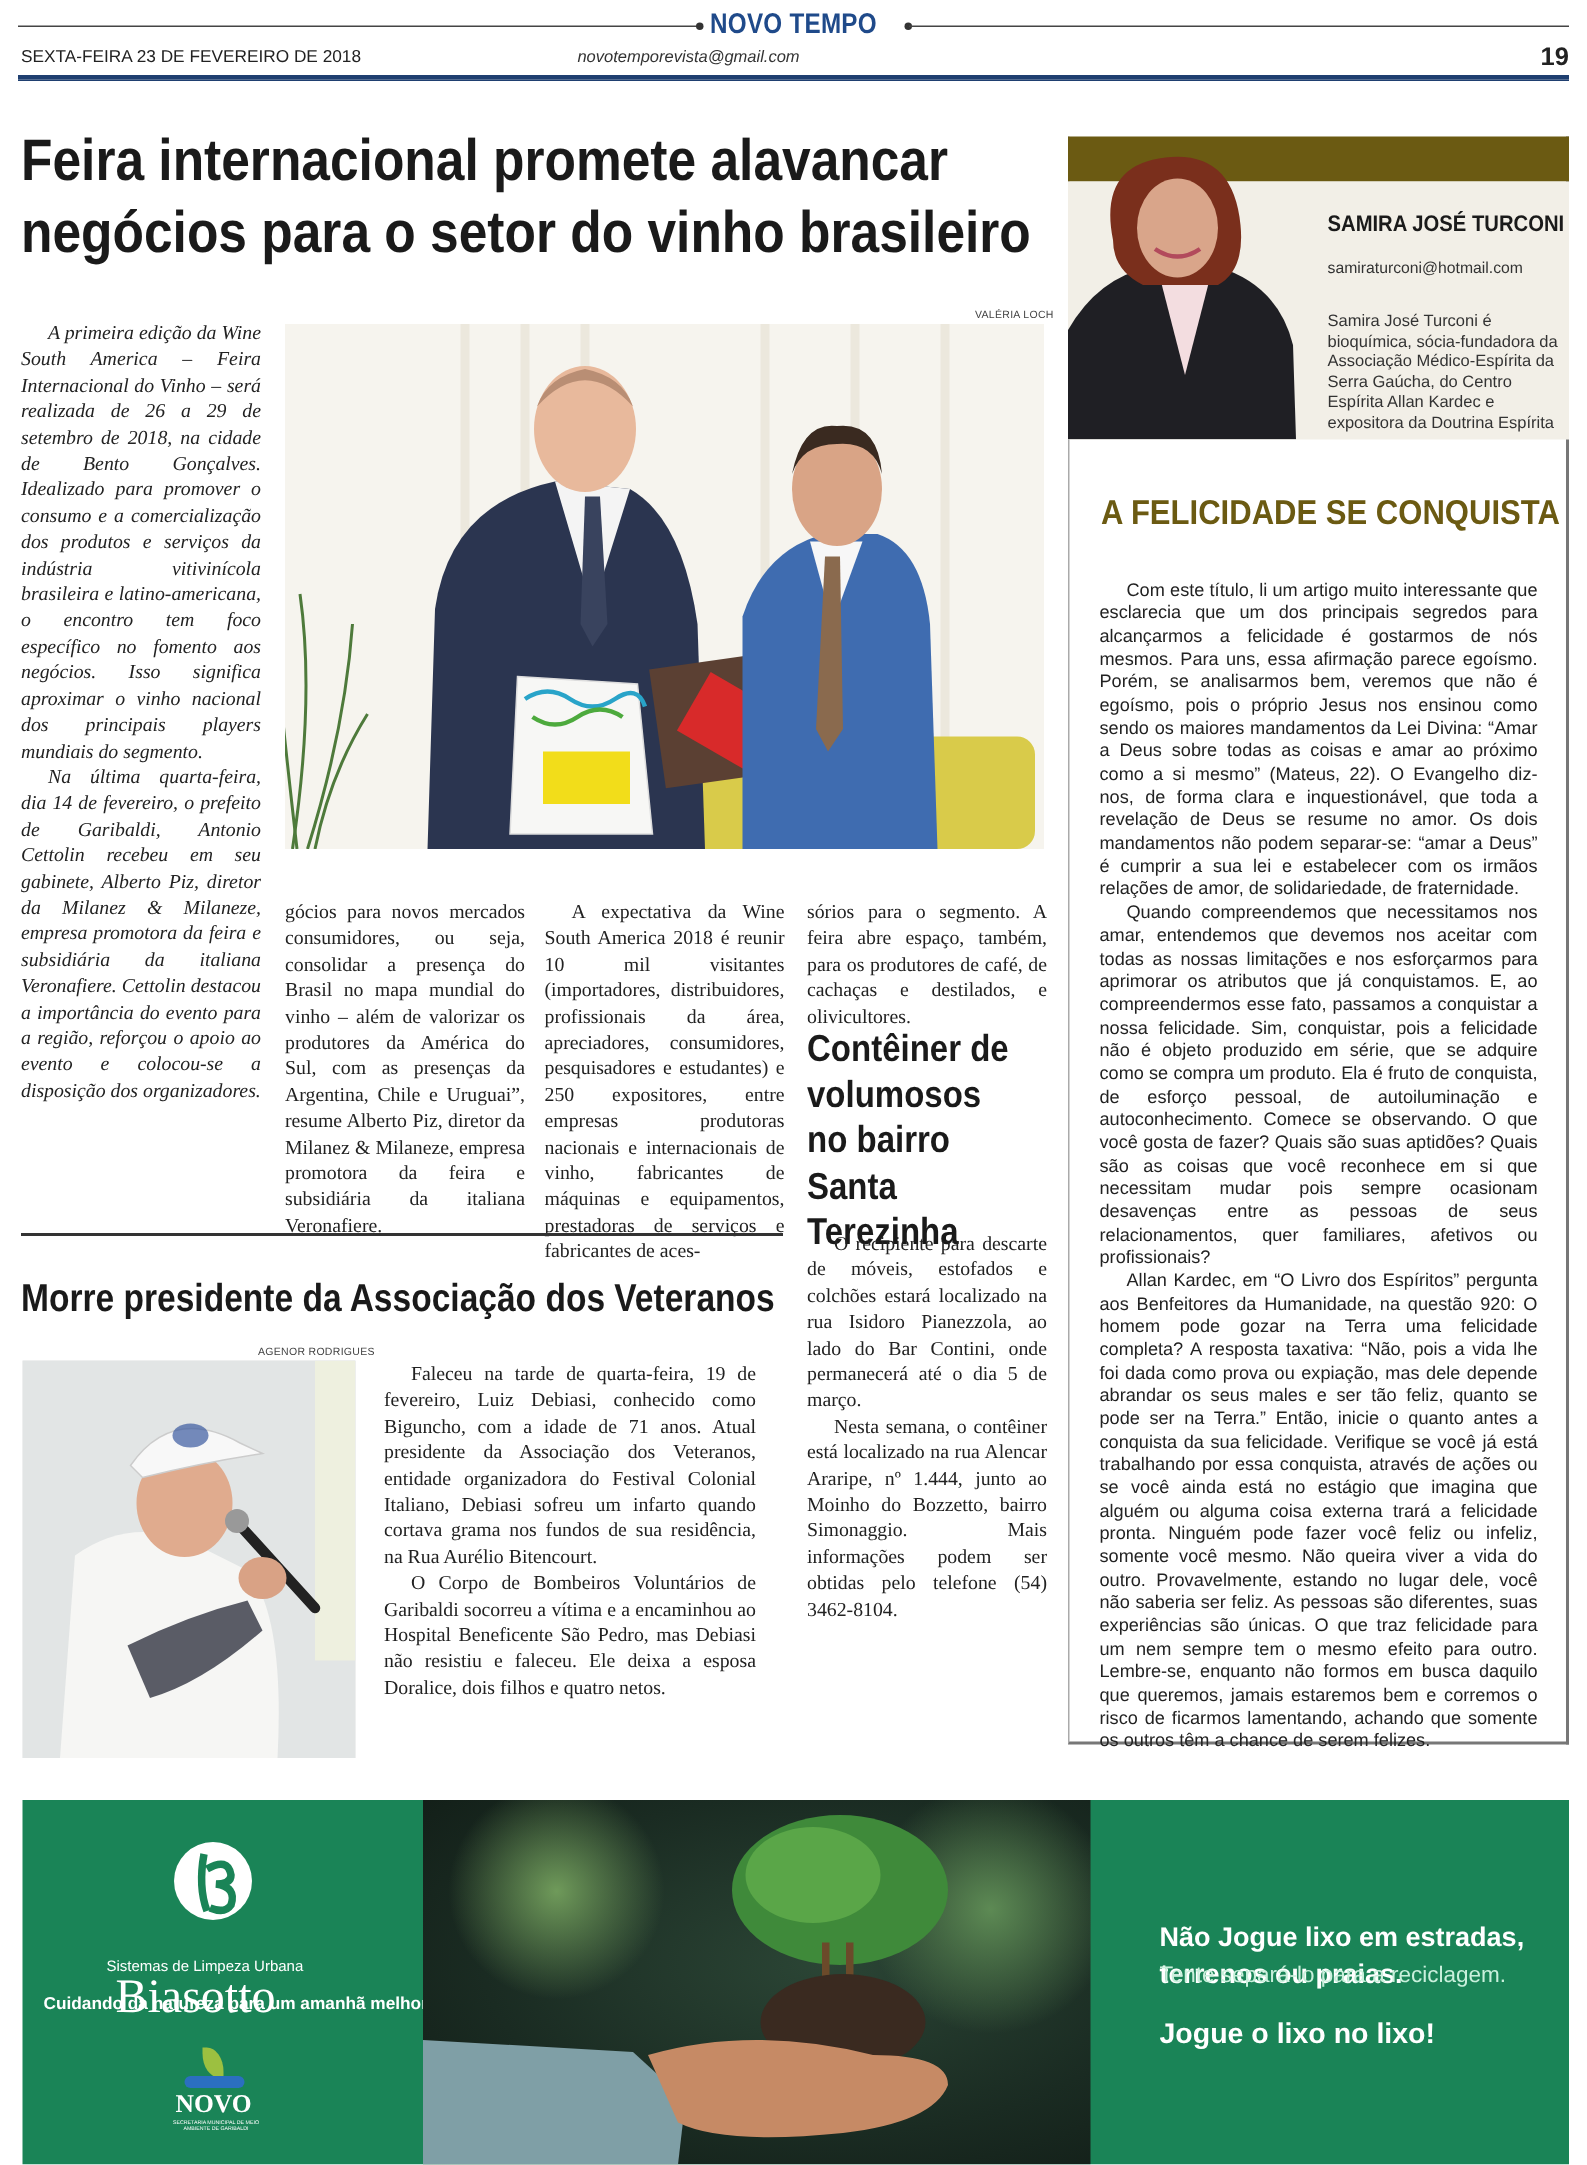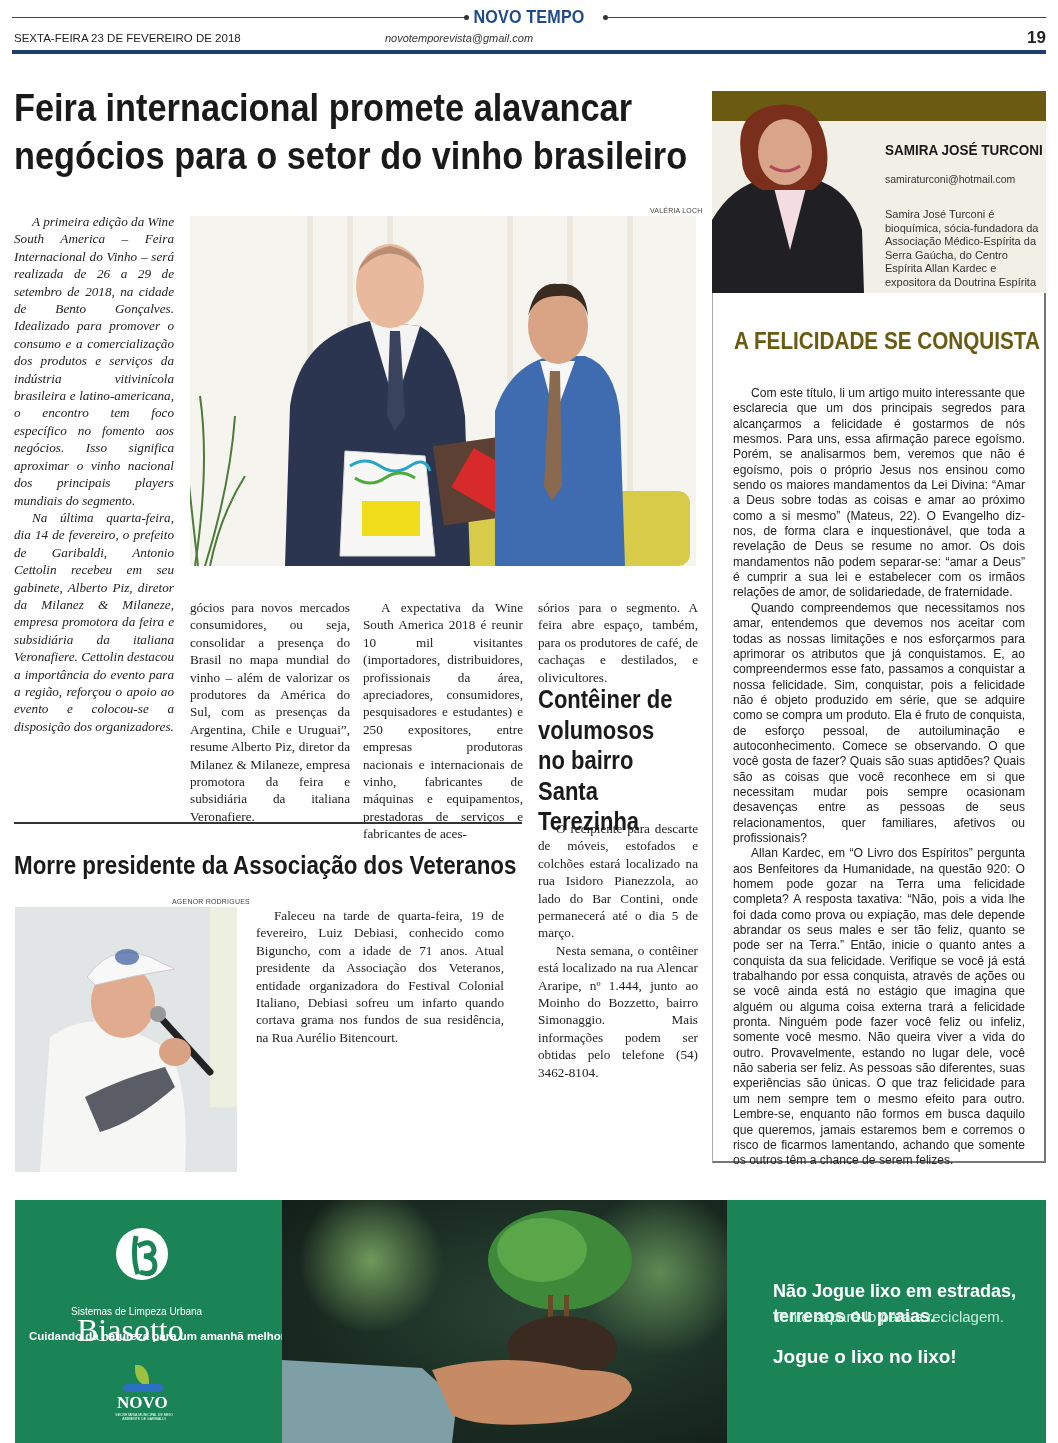--- a/index.html
+++ b/index.html
@@ -133,20 +133,21 @@
     <ellipse cx="108" cy="95" rx="32" ry="36" fill="#e0ab8e"></ellipse>
     <path d="M72 70 Q100 30 145 55 L160 62 Q120 68 80 78 Z" fill="#f8f8f8" stroke="#ccc"></path>
     <ellipse cx="112" cy="50" rx="12" ry="8" fill="#3a5aa0" opacity="0.7"></ellipse>
     <line x1="145" y1="110" x2="195" y2="165" stroke="#222" stroke-width="7" stroke-linecap="round"></line>
     <circle cx="143" cy="107" r="8" fill="#999"></circle>
     <ellipse cx="160" cy="145" rx="16" ry="14" fill="#d9a285"></ellipse>
   </svg>
 </div>
 <div class="col body-serif" style="left:256px; top:907px; width:248px;">
   <p style="margin-bottom:0;">Faleceu na tarde de quarta-feira, 19 de fevereiro, Luiz Debiasi, conhecido como Biguncho, com a idade de 71 anos. Atual presidente da Associação dos Veteranos, entidade organizadora do Festival Colonial Italiano, Debiasi sofreu um infarto quando cortava grama nos fundos de sua residência, na Rua Aurélio Bitencourt.</p>
+  <p>O Corpo de Bombeiros Voluntários de Garibaldi socorreu a vítima e a encaminhou ao Hospital Beneficente São Pedro, mas Debiasi não resistiu e faleceu. Ele deixa a esposa Doralice, dois filhos e quatro netos.</p>
 </div>
 
 <div class="colbox"></div>
 <div class="col-top"></div>
 <div class="col-panel"></div>
 <div class="abs" style="left:712px; top:100px; width:158px; height:193px; overflow:hidden;">
   <svg width="158" height="193" viewBox="0 0 158 193">
     <path d="M0 193 L0 120 Q20 85 55 78 L100 78 Q140 90 150 130 L152 193 Z" fill="#1f1f24"></path>
     <path d="M60 80 L78 150 L96 80 Z" fill="#f3dde0"></path>
     <path d="M30 60 Q20 10 65 5 Q110 0 115 50 Q118 80 100 90 L50 90 Q30 80 30 60Z" fill="#7a2f1c"></path>

